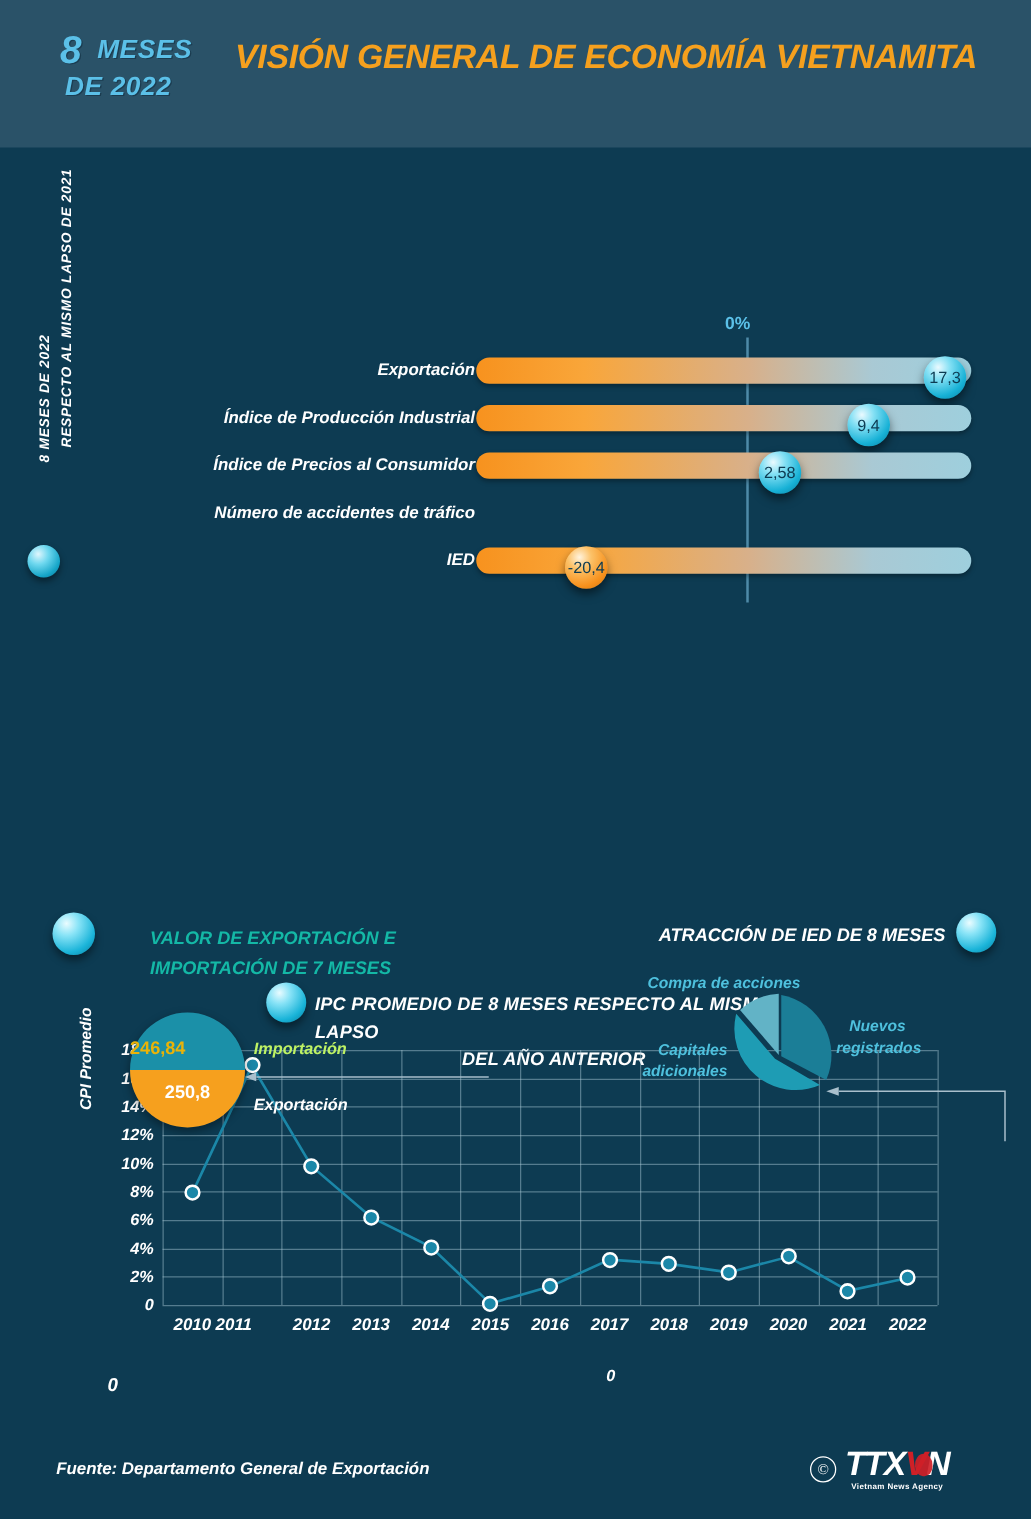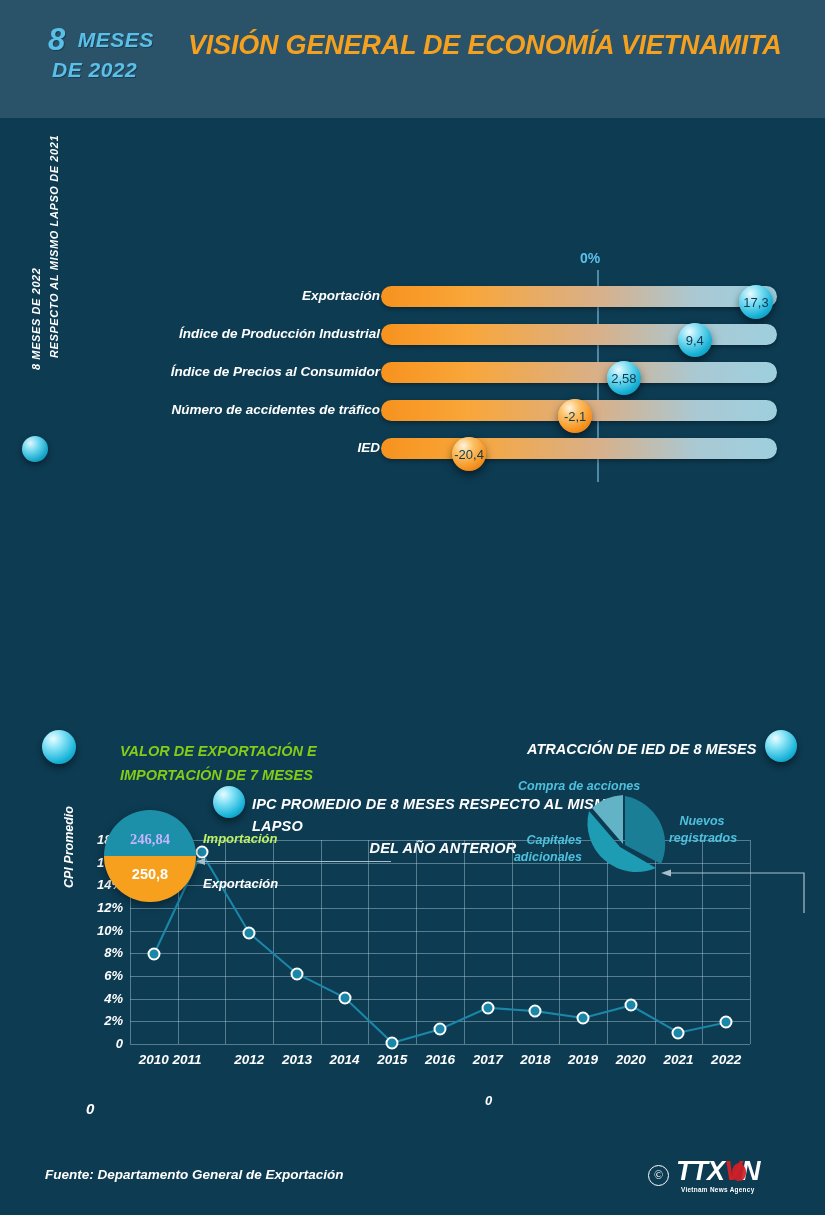--- a/index.html
+++ b/index.html
@@ -126,35 +126,35 @@
   }
 
   
   .s3{position:absolute;left:0;top:712px;width:418px;height:430px;}
   .s3-bubble{
     position:absolute;left:42px;top:730px;width:34px;height:34px;border-radius:50%;
     background:radial-gradient(circle at 33% 26%,#eafcff 0%,#8ae4f7 28%,#1ab4d9 68%,#0b7a99 100%);
     box-shadow:0 4px 7px rgba(0,0,0,.45);
   }
   .s3-title{
-    position:absolute;left:120px;top:740px;width:285px;color:#84cc16;
+    position:absolute;left:120px;top:740px;width:285px;color:#14b8a6;
     font-size:14.5px;font-weight:bold;font-style:italic;line-height:1.65;
   }
   .s3-zero{
     position:absolute;left:86px;top:1100px;color:#ffffff;font-size:15px;
     font-weight:bold;font-style:italic;
   }
   .s3-pie{
     position:absolute;left:104px;top:810px;width:92px;height:92px;border-radius:50%;
     background:linear-gradient(180deg,#1b90a8 0%,#1b90a8 50%,#f6a01e 50%,#f6a01e 100%);
     box-shadow:0 3px 8px rgba(0,0,0,.4);
   }
   .s3-pie-v1{
-    position:absolute;left:104px;top:831px;width:92px;text-align:center;
-    color:#c4b5fd;font-size:14.5px;font-weight:bold;font-family:Liberation Serif, serif;
+    position:absolute;left:104px;top:831px;width:92px;
+    color:#eab308;font-size:14.5px;font-weight:bold;
   }
   .s3-pie-v2{
     position:absolute;left:104px;top:866px;width:92px;text-align:center;
     color:#ffffff;font-size:14.5px;font-weight:bold;
   }
   .s3-lg1{
     position:absolute;left:203px;top:831px;color:#bef264;font-size:13px;
     font-weight:bold;font-style:italic;
   }
   .s3-lg2{
@@ -255,25 +255,20 @@
         <div class="s1-row">
           <div class="s1-label">Índice de Precios al Consumidor</div>
           <div class="s1-track">
             <div class="s1-dot blue" style="left: 225.832px;">
               <span>2,58</span>
             </div>
           </div>
         </div>
         <div class="s1-row">
           <div class="s1-label">Número de accidentes de tráfico</div>
-          <div class="s1-track">
-            <div class="s1-dot orange" style="left: 177.16px;">
-              <span>-2,1</span>
-            </div>
-          </div>
         </div>
         <div class="s1-row">
           <div class="s1-label">IED</div>
           <div class="s1-track">
             <div class="s1-dot orange" style="left: 71.08px;">
               <span>-20,4</span>
             </div>
           </div>
         </div>
       </div>

